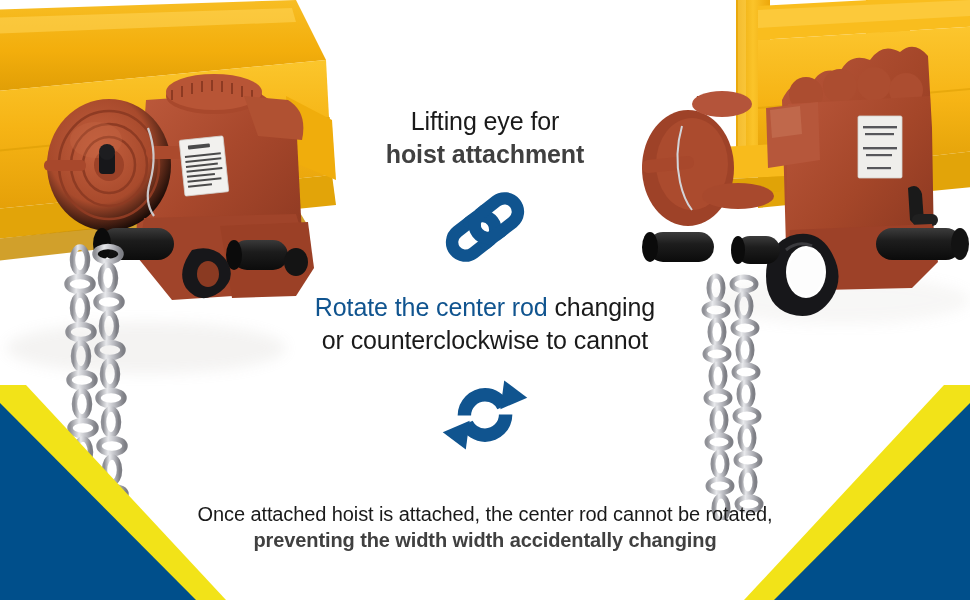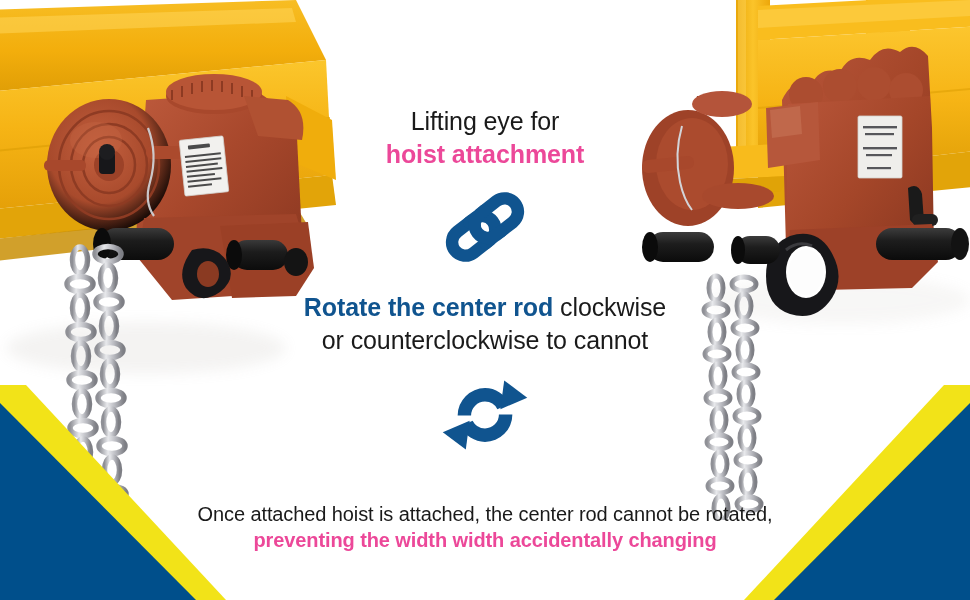--- a/index.html
+++ b/index.html
@@ -60,24 +60,24 @@
   .line {
     color: #1a1a1a;
     font-size: 25px;
     line-height: 1.32;
     letter-spacing: -0.1px;
     white-space: nowrap;
   }
   .line.small { font-size: 20px; }
   .bold-blue {
     color: #10548f;
-    font-weight: bold;
+    font-weight: normal;
   }
   .line.all-blue {
-    color: #ec4899;
+    color: #404040;
     font-weight: bold;
   }
 
   .icon-wrap {
     margin: 14px auto 0;
     width: 96px;
     height: 84px;
   }
   .icon-wrap svg { display: block; width: 100%; height: 100%; }
 
@@ -440,21 +440,21 @@
             <rect x="44" y="24" width="12" height="40" fill="#ffffff"></rect>
             <path d="M40 30 h6 a14 14 0 0 1 0 28 h-6" fill="none" stroke="#10548f" stroke-width="13" stroke-linecap="round"></path>
             <path d="M60 30 h-6 a14 14 0 0 0 0 28 h6" fill="none" stroke="#10548f" stroke-width="13" stroke-linecap="round"></path>
           </g>
         </svg>
       </div>
     </div>
 
     <div class="block-rotate">
       <div class="line">
-        <span class="bold-blue">Rotate the center rod</span><span> clockwise</span>
+        <span class="bold-blue">Rotate the center rod</span><span> changing</span>
       </div>
       <div class="line">or counterclockwise to cannot</div>
 
       <div class="icon-wrap icon-rotate-wrap">
         <svg viewBox="0 0 100 80" xmlns="http://www.w3.org/2000/svg">
           <g fill="#10548f">
 
             <path d="M50 12
                      a28 28 0 0 1 25.5 16.4
                      l-12.6 5.6

